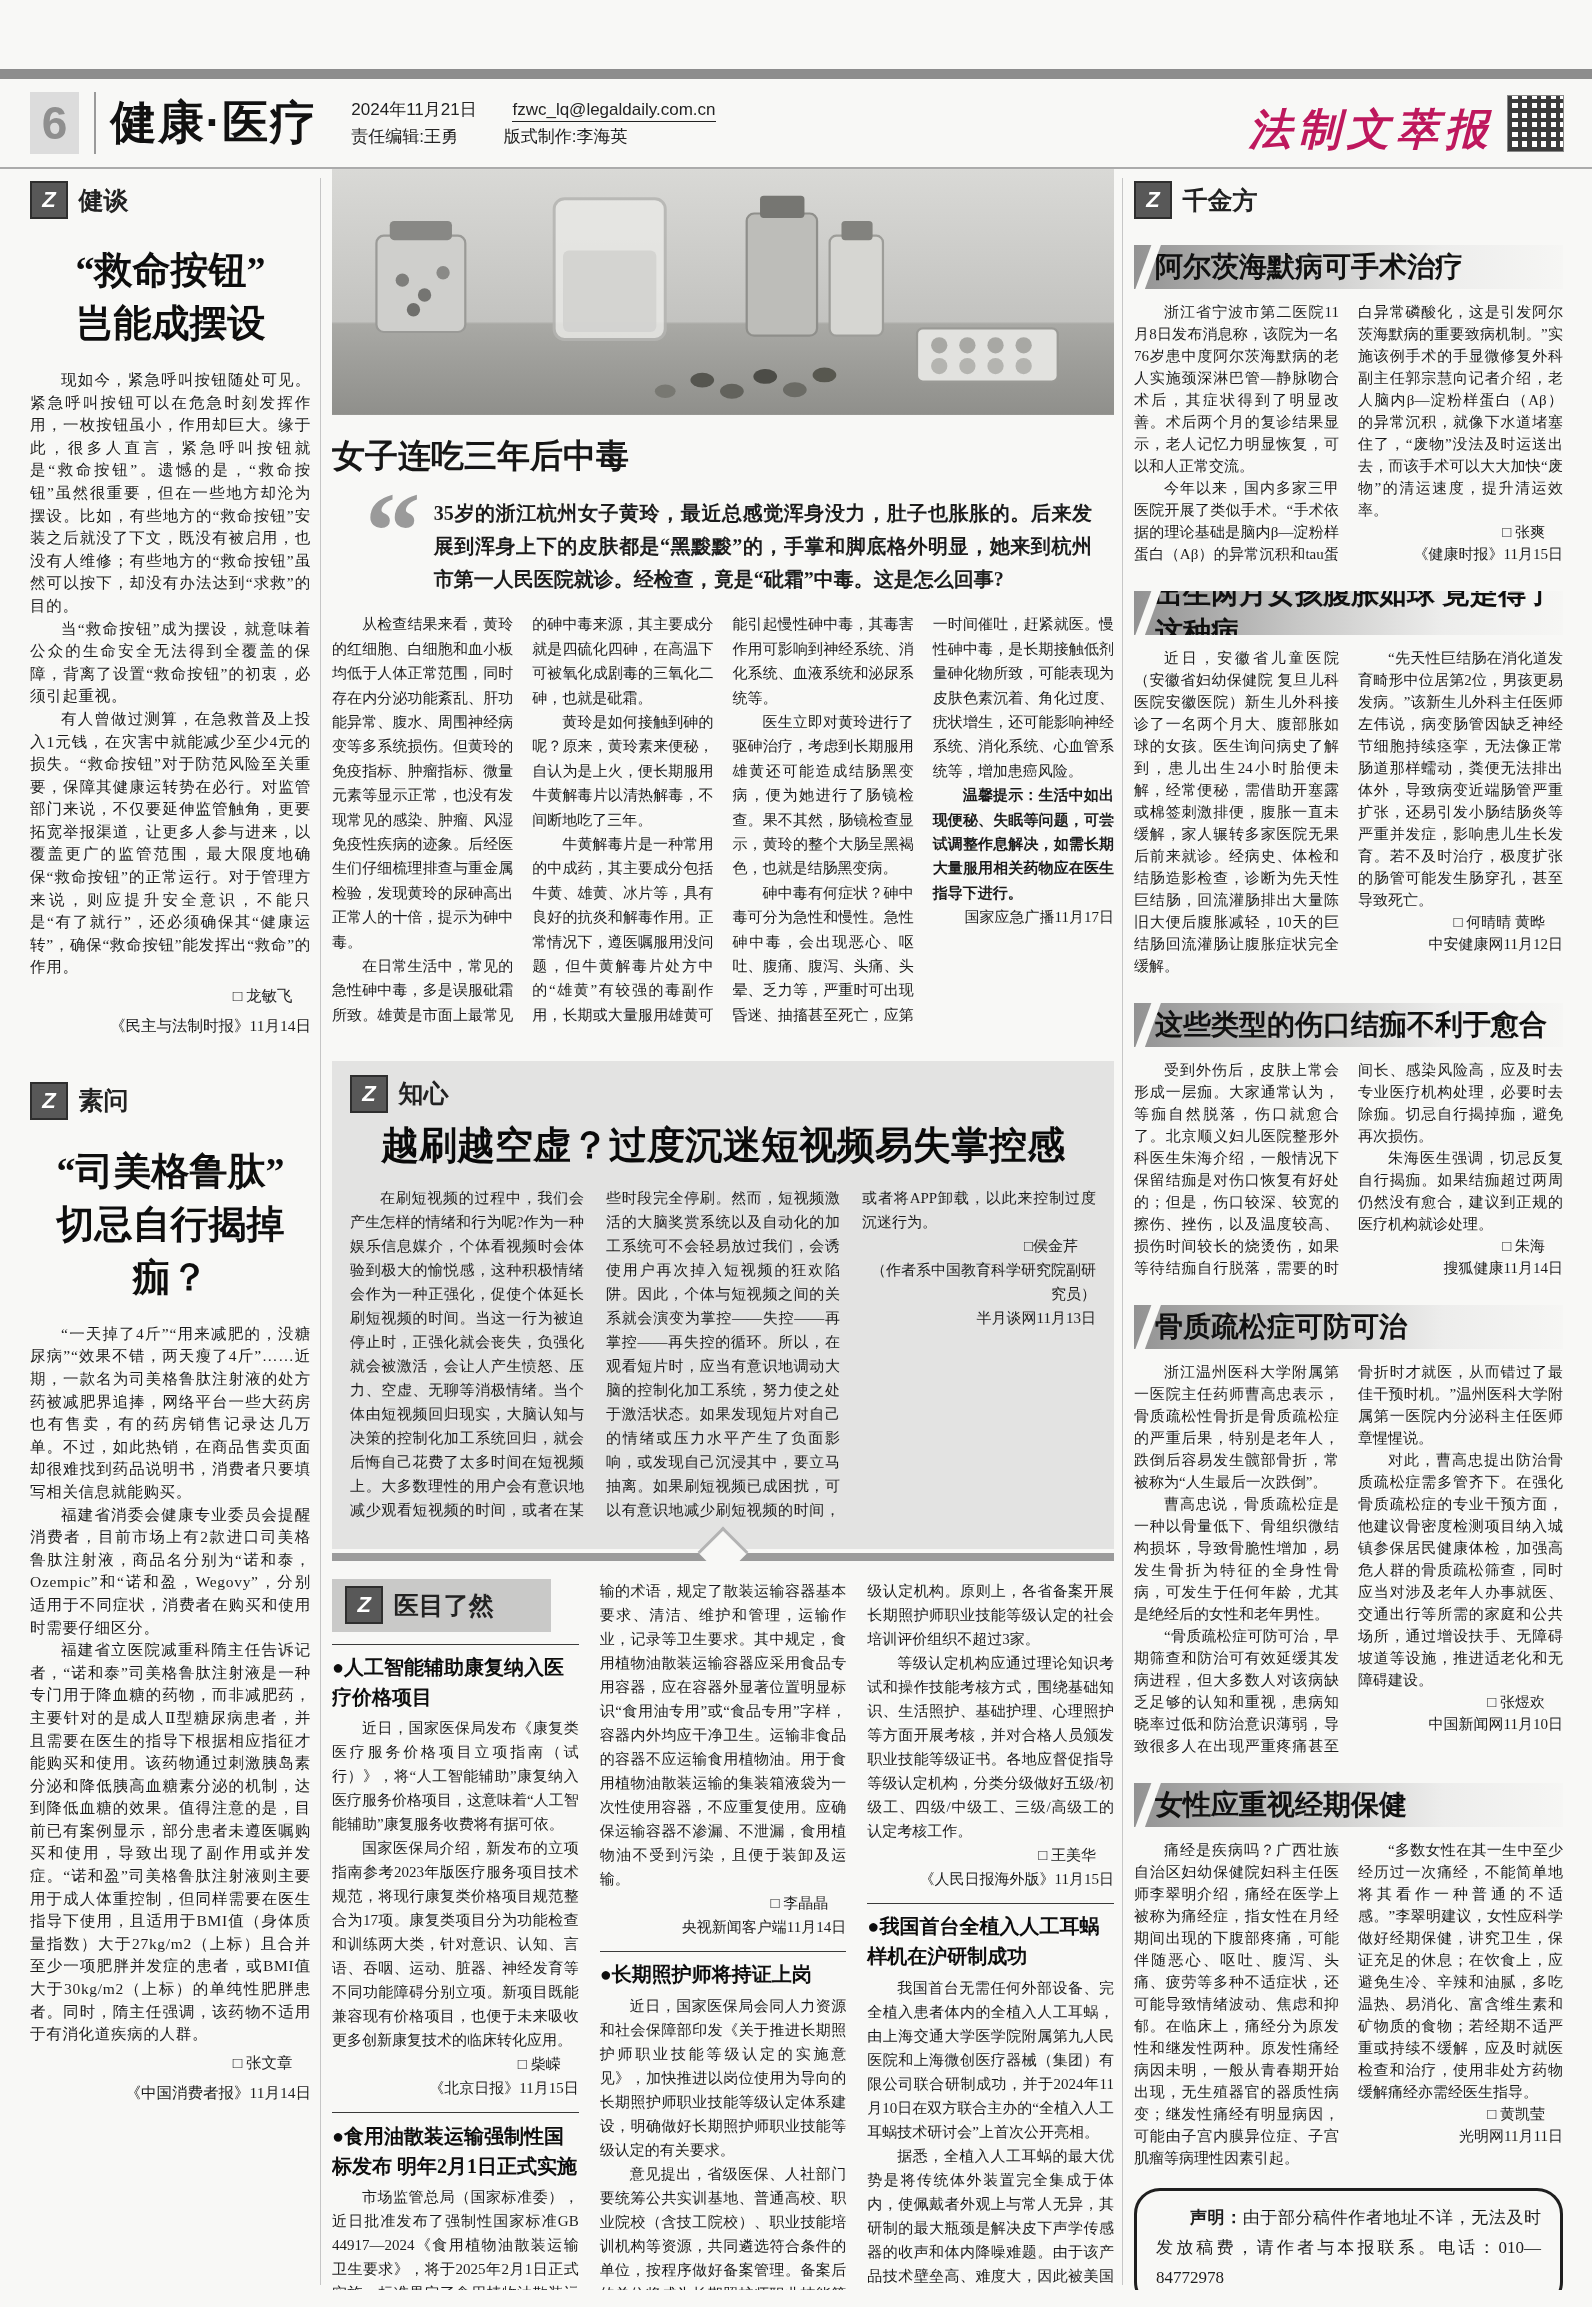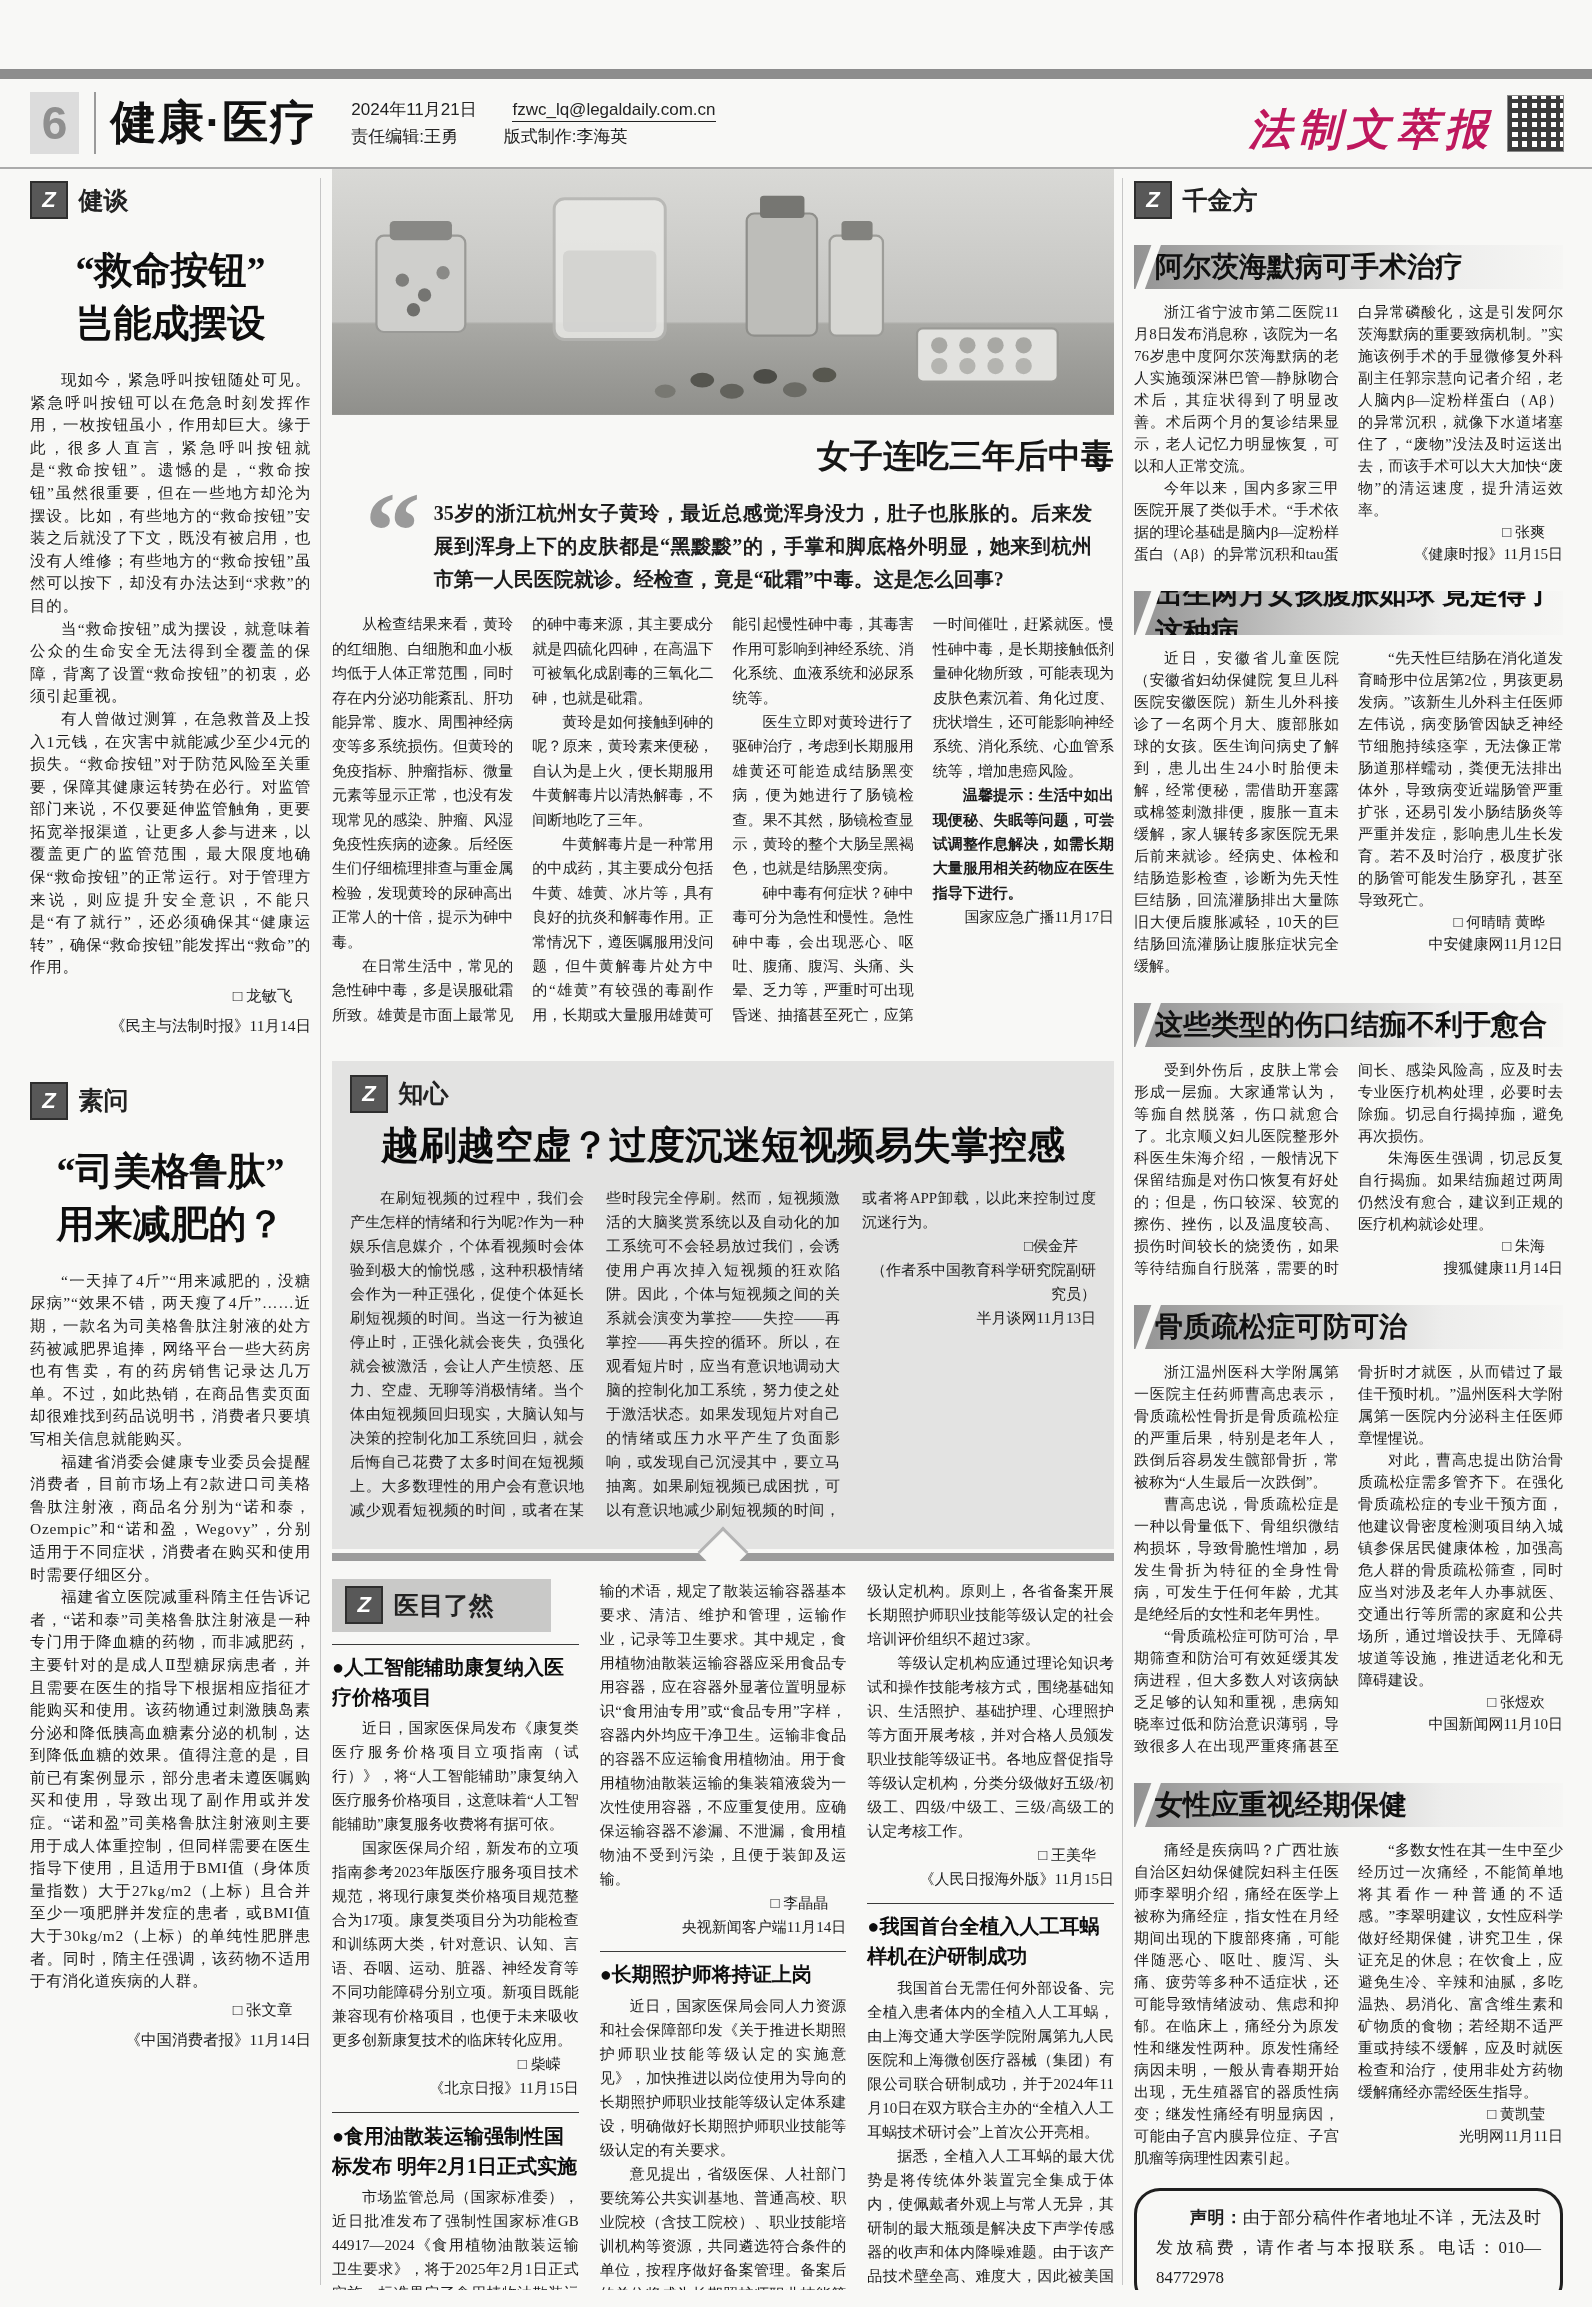--- a/index.html
+++ b/index.html
@@ -32,21 +32,21 @@
   .source{text-align:right;}
   
   .left-col{position:absolute;left:30px;top:181px;width:281px;height:2106px;overflow:hidden;}
   .l-headline{text-align:center;font-weight:900;font-size:38px;line-height:53px;margin:25px 0 19px;color:#0e0e0e;}
   .l-body{font-size:15.5px;line-height:22.6px;letter-spacing:0.7px;}
   .l-meta{font-size:15.5px;line-height:25px;margin-top:4.4px;}
   .suwen{margin-top:44px;}
   
   .center-col{position:absolute;left:332px;top:169px;width:782px;height:2121px;overflow:hidden;}
   .photo{width:782px;height:246px;display:block;}
-  .kicker{text-align:right;font-size:33px;font-weight:600;margin-top:19px;color:#161616;}
+  .kicker{text-align:left;font-size:33px;font-weight:600;margin-top:19px;color:#161616;}
   .c-headline{text-align:center;font-size:56px;font-weight:900;letter-spacing:2.2px;margin-top:4.4px;color:#0a0a0a;}
   .lead{display:flex;gap:13.3px;margin:18px 22px 0 33px;}
   .quote-mark{font-size:111px;line-height:67px;color:#9a9a9a;font-weight:bold;flex:0 0 auto;}
   .lead-text{font-size:20px;line-height:33px;font-weight:bold;text-align:justify;}
   .body4{margin-top:16.3px;column-count:4;column-gap:19px;height:437px;column-fill:auto;
          font-size:15px;line-height:24.4px;}
   .body4 .tip{font-weight:bold;}
   .body4 .source{font-size:15px;}
   .zhixin{margin-top:12px;background:#e3e3e2;padding:13.3px 18px 15px;position:relative;}
   .zx-headline{text-align:center;font-size:38px;font-weight:900;margin:7.4px 0 15px;color:#0a0a0a;}
@@ -119,21 +119,21 @@
       </div>
     <div class="l-meta byline">□ 龙敏飞</div>
     <div class="l-meta source">《民主与法制时报》11月14日</div>
 
     <div class="sec-label suwen">
       <span class="zlogo">Z</span>
       <span>素问</span>
     </div>
     <div class="l-headline">
       <div>“司美格鲁肽”</div>
-      <div>用来减肥的？</div>
+      <div>切忌自行揭掉痂？</div>
     </div>
     <div class="l-body para-block">
         <p>“一天掉了4斤”“用来减肥的，没糖尿病”“效果不错，两天瘦了4斤”……近期，一款名为司美格鲁肽注射液的处方药被减肥界追捧，网络平台一些大药房也有售卖，有的药房销售记录达几万单。不过，如此热销，在商品售卖页面却很难找到药品说明书，消费者只要填写相关信息就能购买。</p>
         <p>福建省消委会健康专业委员会提醒消费者，目前市场上有2款进口司美格鲁肽注射液，商品名分别为“诺和泰，Ozempic”和“诺和盈，Wegovy”，分别适用于不同症状，消费者在购买和使用时需要仔细区分。</p>
         <p>福建省立医院减重科隋主任告诉记者，“诺和泰”司美格鲁肽注射液是一种专门用于降血糖的药物，而非减肥药，主要针对的是成人Ⅱ型糖尿病患者，并且需要在医生的指导下根据相应指征才能购买和使用。该药物通过刺激胰岛素分泌和降低胰高血糖素分泌的机制，达到降低血糖的效果。值得注意的是，目前已有案例显示，部分患者未遵医嘱购买和使用，导致出现了副作用或并发症。“诺和盈”司美格鲁肽注射液则主要用于成人体重控制，但同样需要在医生指导下使用，且适用于BMI值（身体质量指数）大于27kg/m2（上标）且合并至少一项肥胖并发症的患者，或BMI值大于30kg/m2（上标）的单纯性肥胖患者。同时，隋主任强调，该药物不适用于有消化道疾病的人群。</p>
       </div>
     <div class="l-meta byline">□ 张文章</div>
     <div class="l-meta source">《中国消费者报》11月14日</div>
   </div>
 

